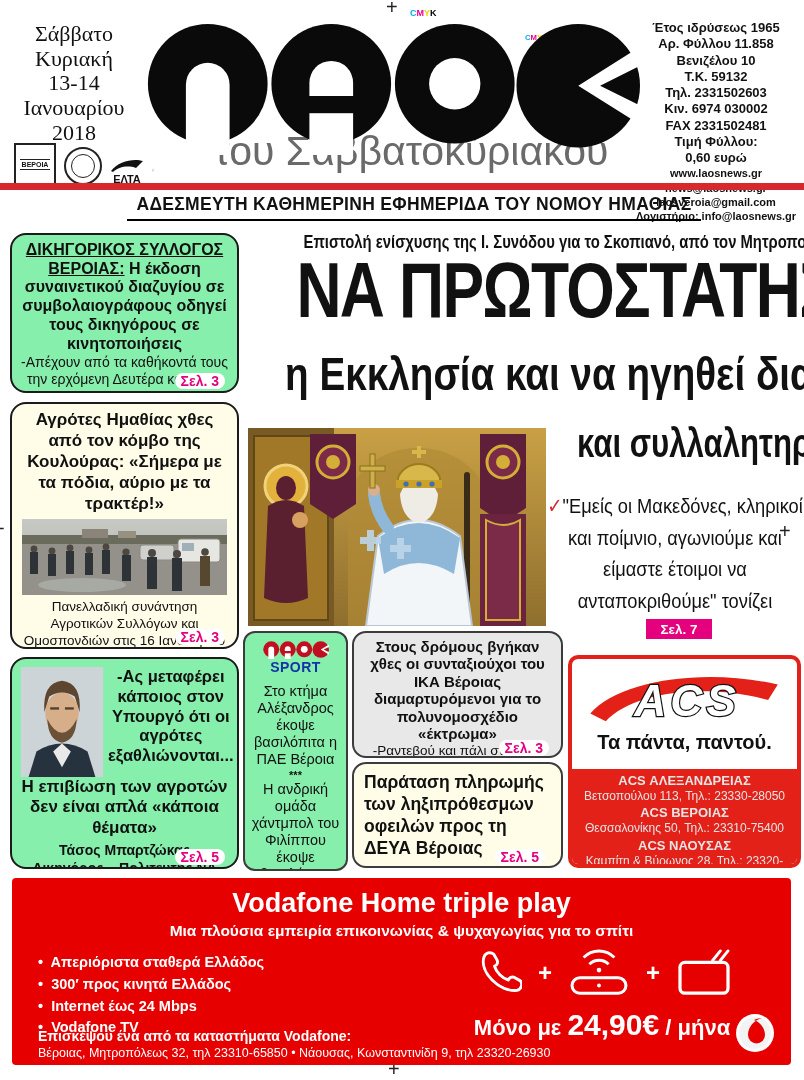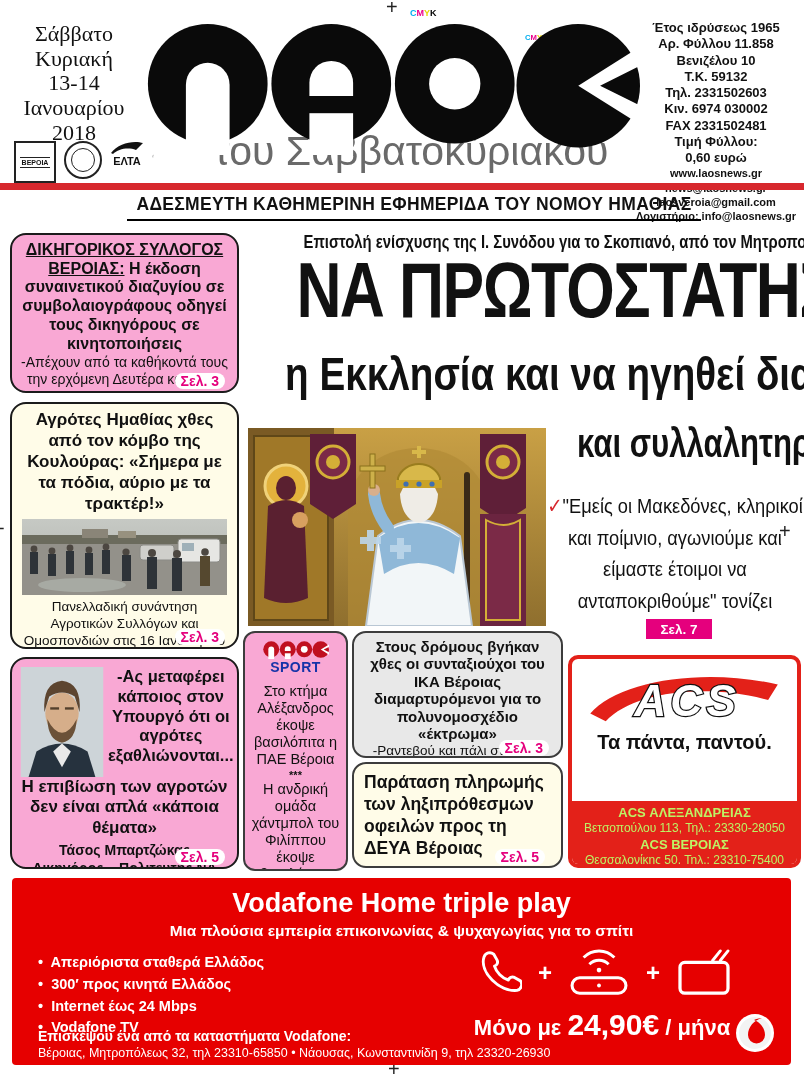--- a/index.html
+++ b/index.html
@@ -16,42 +16,42 @@
   .dateblock{left:8px;top:22px;width:132px;text-align:center;
              font-family:"Liberation Serif","DejaVu Serif",serif;font-size:22px;line-height:1.12;}
   .logosub{left:180px;top:128px;width:462px;text-align:center;font-size:41px;color:#6a6a6a;z-index:1;}
   .infoblock{left:632px;top:20px;width:168px;text-align:center;font-size:13px;font-weight:bold;line-height:1.25;}
   .infoblock .web{font-size:11px;line-height:1.3;}
   .redline{left:0;top:183px;width:804px;height:7px;background:#d7282e;}
   .tagline{left:0;top:194px;width:804px;text-align:center;padding-left:12px;}
   .tagline span{display:inline-block;border-bottom:2.5px solid #000;padding:0 10px 4px;
                 font-size:17.5px;font-weight:bold;letter-spacing:.3px;}
   
-  .panel{position:absolute;background:#f9a8d4;border:2.5px solid #1b1b1b;border-radius:16px;
+  .panel{position:absolute;background:#86efac;border:2.5px solid #1b1b1b;border-radius:16px;
          overflow:hidden;box-sizing:border-box;}
   .pagetag-abs{position:absolute;right:12px;bottom:2px;color:#e5007d;font-weight:bold;font-size:14px;
                background:#fff;padding:0 6px;border-radius:8px;}
   
   .kicker{left:242px;top:231px;width:560px;font-size:19px;font-weight:bold;transform:scaleX(.78);}
   .headline{left:240px;top:250px;width:564px;font-size:78px;font-weight:bold;letter-spacing:-2px;
             transform:scaleX(.80);line-height:1.05;}
   .subhead1{left:240px;top:347px;width:564px;font-size:46px;font-weight:bold;transform:scaleX(.84);}
   .subhead2{left:546px;top:420px;width:258px;font-size:41px;font-weight:bold;transform:scaleX(.76);}
   .quote{left:527px;top:490px;width:296px;transform:scaleX(.87);transform-origin:50% 0;
          font-size:21px;line-height:1.5;text-align:center;}
   .quote .chk{color:#d7282e;font-weight:bold;}
   .leadpage{left:646px;top:619px;width:66px;height:20px;background:#e5007d;color:#ffffff;
             font-weight:bold;font-size:13.5px;display:flex;align-items:center;justify-content:center;}
   
   .sportbrand-sub{color:#1533a8;font-weight:bold;font-size:14px;letter-spacing:.5px;}
   
   .acsad{left:568px;top:655px;width:233px;height:213px;border:4px solid #e32119;border-radius:10px;
          background:#fff;box-sizing:border-box;overflow:hidden;position:absolute;}
-  .acsred{position:absolute;left:0;right:0;bottom:0;top:110px;background:#e32119;color:#bef264;
-          text-align:center;padding-top:4px;margin-top:32px;}
+  .acsred{position:absolute;left:0;right:0;bottom:0;top:110px;background:#e32119;color:#e5e5e5;
+          text-align:center;padding-top:4px;}
   .acsred .bn{font-size:13px;font-weight:bold;line-height:1.22;}
   .acsred .ba{font-size:12px;line-height:1.22;margin-bottom:2px;}
   
   .voda{left:12px;top:878px;width:779px;height:187px;background:#e60000;border-radius:4px;
         color:#fff;position:absolute;overflow:hidden;}
   .voda .title{position:absolute;top:10px;left:0;width:100%;text-align:center;font-size:27px;font-weight:bold;}
   .voda .subtitle{position:absolute;top:44px;left:0;width:100%;text-align:center;font-size:15.5px;font-weight:bold;}
   .voda .bullets{position:absolute;top:74px;left:26px;font-size:14.5px;font-weight:bold;line-height:1.5;}
   .voda .icons{position:absolute;top:62px;left:408px;width:364px;height:66px;
                display:flex;align-items:center;justify-content:center;gap:16px;}
@@ -79,21 +79,21 @@
   <div class="abs regplus" style="left:388px;top:1058px;">+</div>
 
   <div class="abs dateblock">
     <div>Σάββατο</div>
     <div>Κυριακή</div>
     <div>13-14</div>
     <div>Ιανουαρίου</div>
     <div>2018</div>
   </div>
 
-  <div class="abs" style="left:14px;top:141px;width:140px;height:44px;display:flex;align-items:flex-start;gap:8px;">
+  <div class="abs" style="left:14px;top:141px;width:140px;height:44px;display:flex;align-items:flex-end;gap:8px;">
     <div style="width:38px;height:38px;border:2px solid #222;display:flex;align-items:center;justify-content:center;flex:none;">
       <span style="font-size:7px;font-weight:bold;border-top:1px solid #222;border-bottom:1px solid #222;padding:1px 2px;">ΒΕΡΟΙΑ</span>
     </div>
     <div style="width:34px;height:34px;border:2px solid #222;border-radius:50%;display:flex;align-items:center;justify-content:center;flex:none;">
       <div style="width:22px;height:22px;border:1px solid #222;border-radius:50%;"></div>
     </div>
     <div style="flex:none;text-align:center;">
       <svg width="34" height="14" viewBox="0 0 34 14">
         <path d="M1,12 C8,2 24,-1 33,2 L26,9 C18,6 8,8 3,13 Z" fill="#111"></path>
       </svg>

